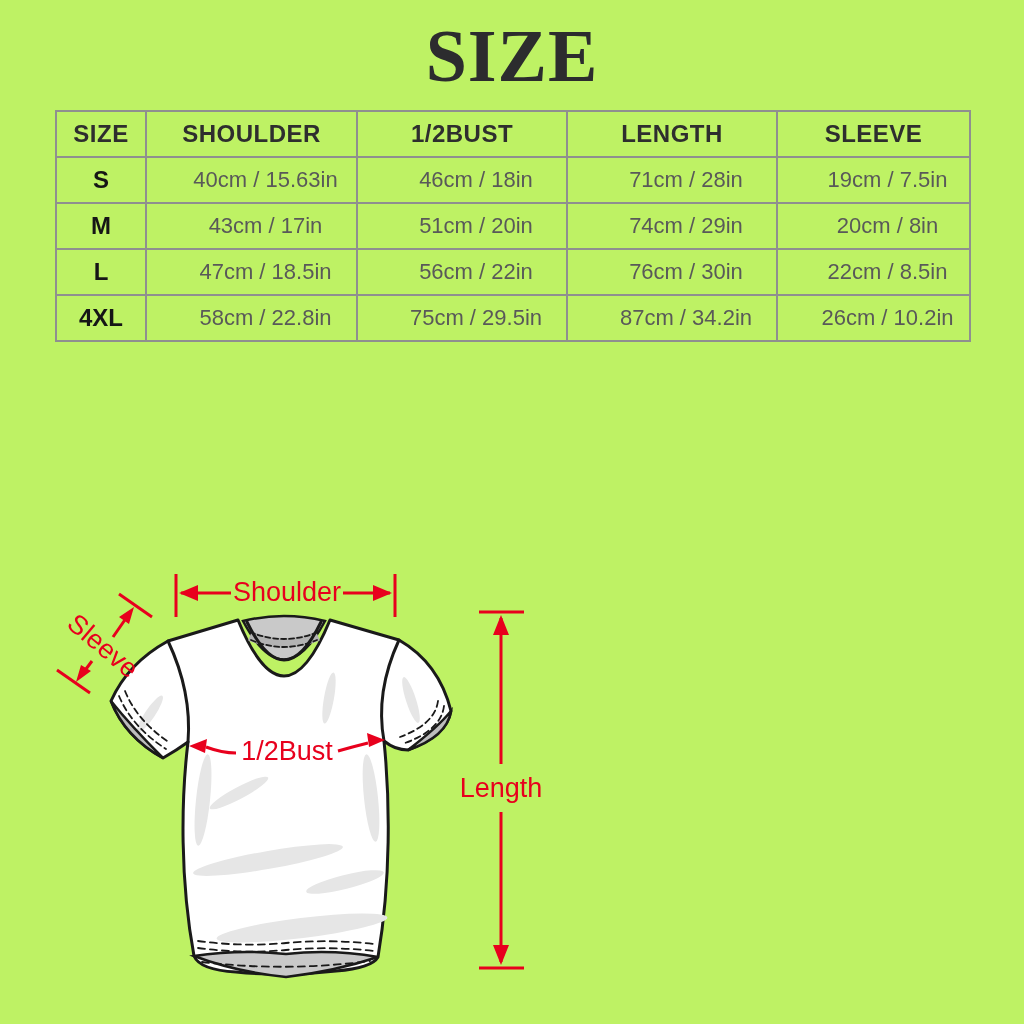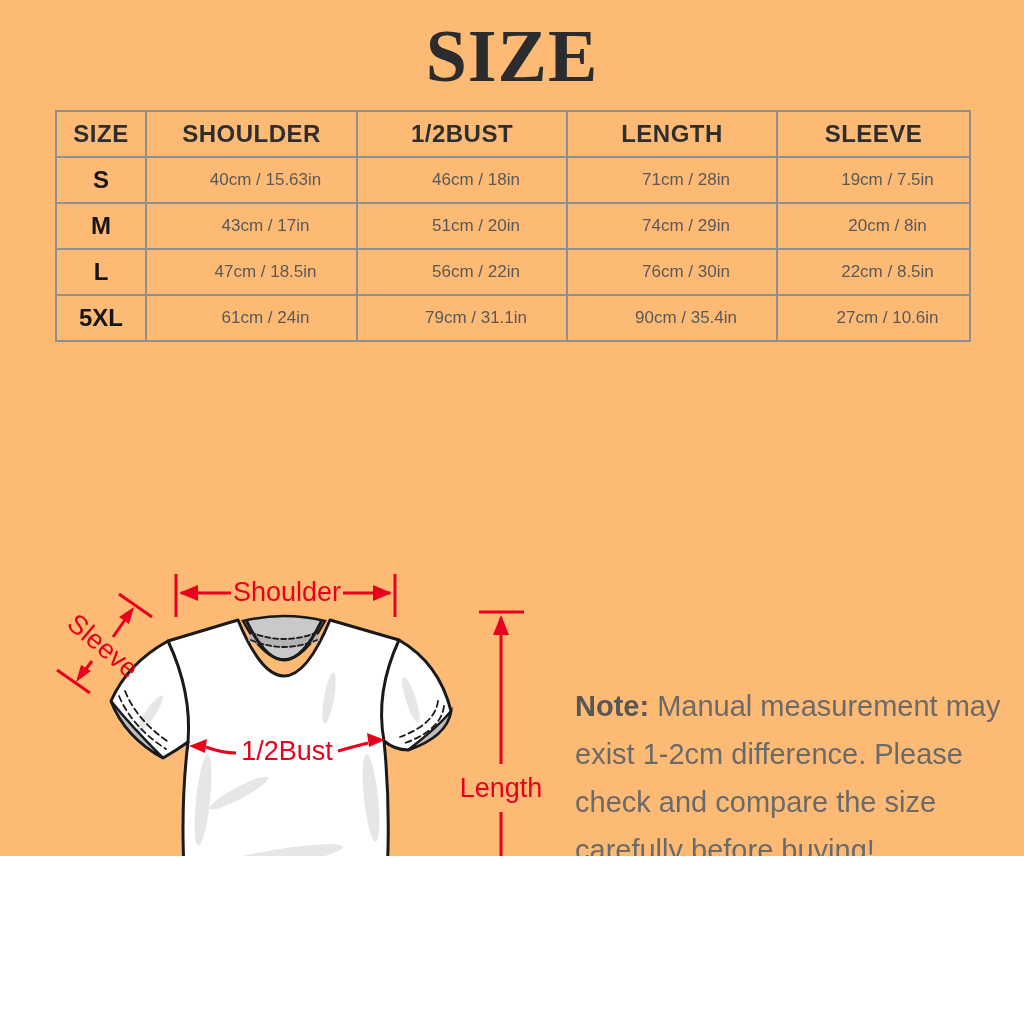--- a/index.html
+++ b/index.html
@@ -1,38 +1,38 @@
 <!DOCTYPE html>
 <html style="--accent: #e8001d;"><head>
 <meta charset="utf-8">
 <style>
   :root{ --accent:#e8001d; }
   html,body{margin:0;padding:0;background:#ffffff;}
   .page{
-    position:relative;width:1024px;height:856px;background:#fdba74;overflow:hidden;
+    position:relative;width:1024px;height:1024px;background:#bef264;overflow:hidden;
     font-family:"Liberation Sans",sans-serif;
   }
   .title{
     position:absolute;top:16px;left:0;right:0;margin:0;text-align:center;
     font-family:"Liberation Serif",serif;font-weight:700;font-size:74px;line-height:80px;
     color:#2c2c2e;letter-spacing:1px;
   }
   table.size{
     position:absolute;left:55px;top:110px;width:914px;
     border-collapse:collapse;table-layout:fixed;
   }
   table.size th, table.size td{
     border:2px solid #8f8f8f;text-align:center;vertical-align:middle;padding:0;
     overflow:hidden;white-space:nowrap;
   }
   table.size thead tr{height:46px;}
   table.size tbody tr{height:46px;}
   table.size thead th{font-size:24px;font-weight:700;color:#2e2e2e;letter-spacing:.5px;}
   table.size tbody th{font-size:24px;font-weight:700;color:#161616;}
-  table.size tbody td{font-size:17px;font-weight:400;color:#595959;padding-left:28px;}
+  table.size tbody td{font-size:22px;font-weight:400;color:#595959;padding-left:28px;}
   .note{
     position:absolute;left:575px;top:682px;
     font-size:29px;line-height:48px;color:#6a6a6a;white-space:nowrap;
   }
   .note b{font-weight:700;color:#575757;}
   svg.diagram{position:absolute;left:0;top:0;}
   .shirt-line{stroke:#1a1a1a;fill:none;stroke-width:3;stroke-linecap:round;stroke-linejoin:round;}
   .shirt-thin{stroke:#1a1a1a;fill:none;stroke-width:1.8;stroke-linecap:round;}
   .accent-stroke{stroke:var(--accent);fill:none;stroke-width:3;stroke-linecap:butt;}
   .accent-fill{fill:var(--accent);stroke:none;}
@@ -78,25 +78,25 @@
           <td>20cm / 8in</td>
         </tr>
         <tr>
           <th>L</th>
           <td>47cm / 18.5in</td>
           <td>56cm / 22in</td>
           <td>76cm / 30in</td>
           <td>22cm / 8.5in</td>
         </tr>
         <tr>
-          <th>5XL</th>
-          <td>61cm / 24in</td>
-          <td>79cm / 31.1in</td>
-          <td>90cm / 35.4in</td>
-          <td>27cm / 10.6in</td>
+          <th>4XL</th>
+          <td>58cm / 22.8in</td>
+          <td>75cm / 29.5in</td>
+          <td>87cm / 34.2in</td>
+          <td>26cm / 10.2in</td>
         </tr>
       </tbody>
   </table>
 
   <svg class="diagram" width="1024" height="1024" viewBox="0 0 1024 1024">
 
     <g>
 
       <path class="shirt-line" fill="#ffffff" style="fill:#ffffff" d="M238,620 L168,641 Q128,663 111,701 Q125,737 163,758 Q177,750 188,742
            C181,800 180,880 194,956 Q200,970 236,972 Q286,977 336,971 Q372,968 378,957
@@ -163,20 +163,14 @@
       </g>
 
       <g>
         <path class="accent-stroke" d="M479,612 H524 M479,968 H524 M501,618 V764 M501,812 V962"></path>
         <path class="accent-fill" d="M501,615 L493,635 L509,635 Z M501,965 L493,945 L509,945 Z"></path>
         <text class="diagram-label" x="501" y="797" text-anchor="middle">Length</text>
       </g>
     </g>
   </svg>
 
-  <div class="note">
-    <div><b>Note:</b> <span>Manual measurement may</span></div>
-    <div>exist 1-2cm difference. Please</div>
-    <div>check and compare the size</div>
-    <div>carefully before buying!</div>
-  </div>
 
 </div>
 
 </body></html>

